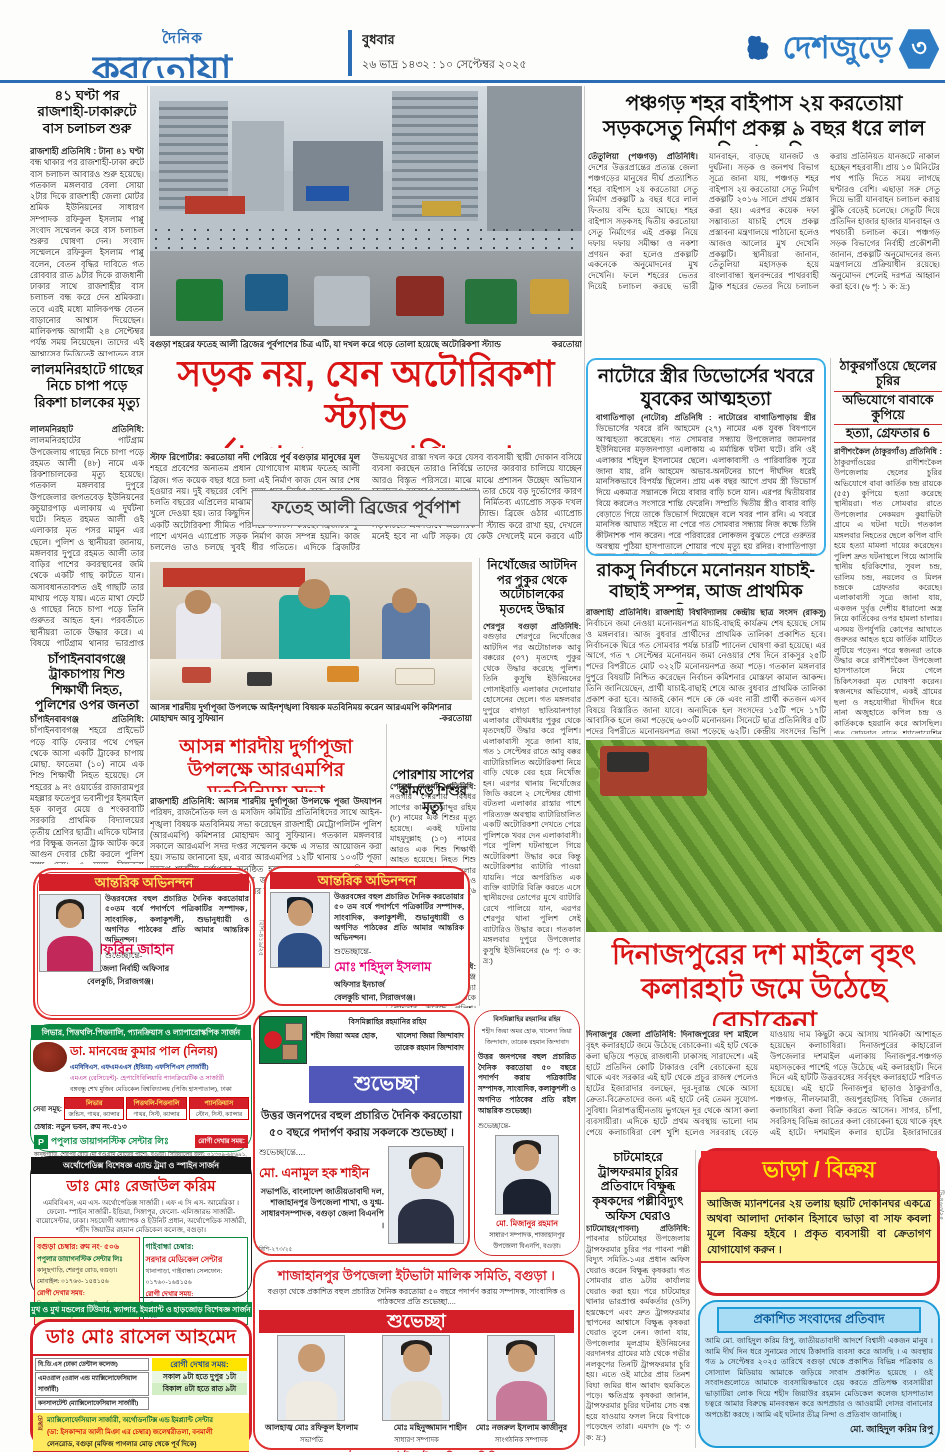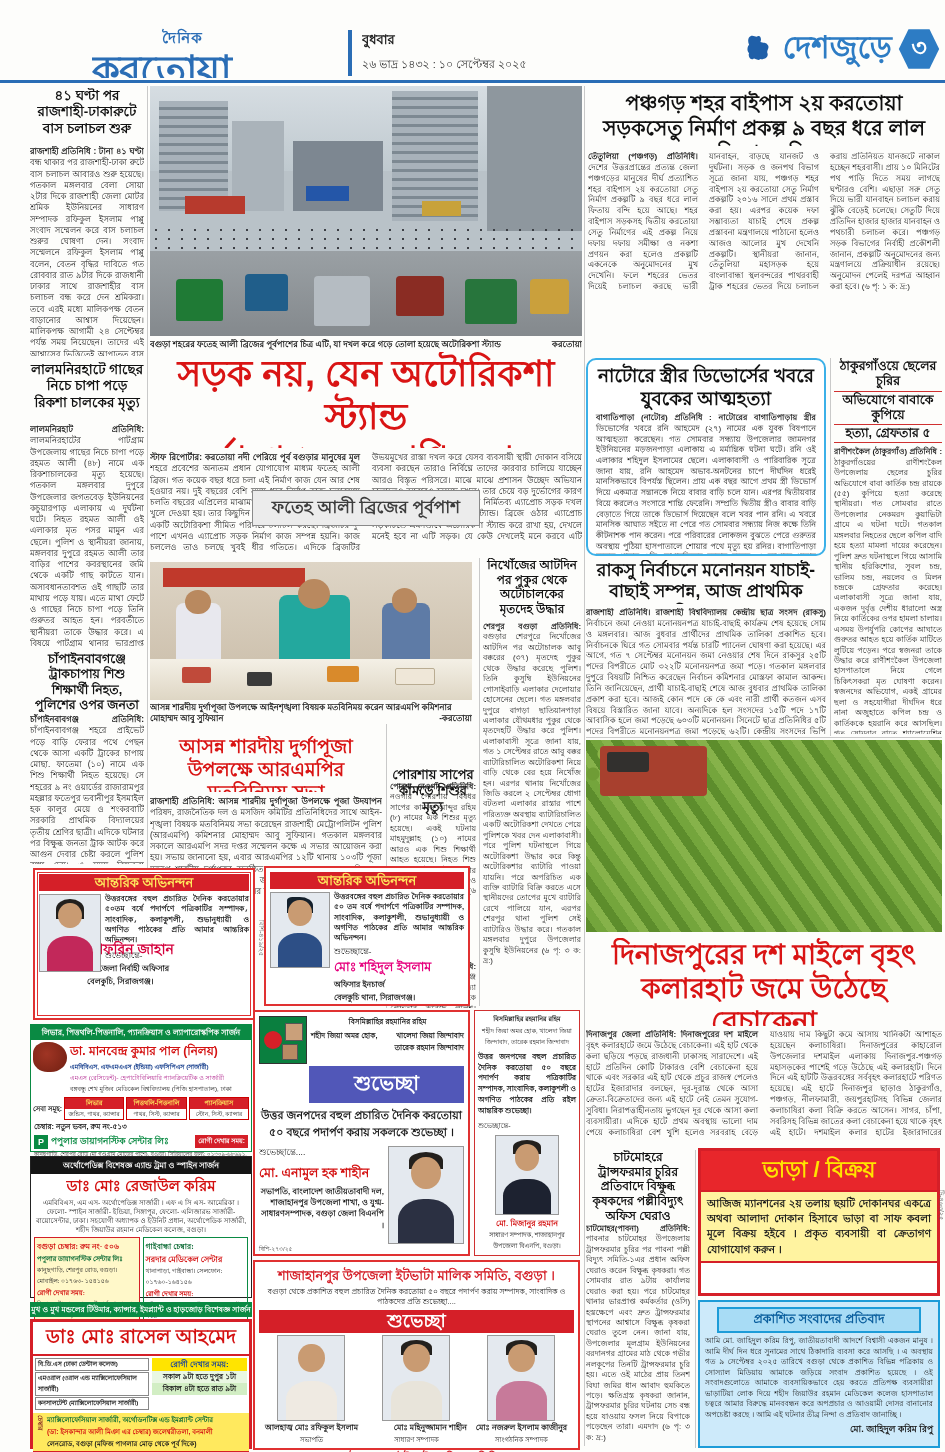--- a/index.html
+++ b/index.html
@@ -50,21 +50,21 @@
      radial-gradient(circle 9px at 7px 34px,#6f9c35 0 6px,transparent 7px),
      repeating-linear-gradient(55deg,#5d8d2c 0 9px,#74a53c 9px 18px,#86b24a 18px 26px);}
   .truck{position:absolute;left:4%;top:3%;width:30%;height:26%;background:#a8402e;border-radius:4px;}
   .truckwin{position:absolute;left:6%;top:12%;width:40%;height:40%;background:#32302e;border-radius:3px;}
   
   .portrait{position:relative;background:#e4e9ef;overflow:hidden;border:1px solid #999;}
   .portrait .hd{position:absolute;left:30%;top:10%;width:40%;height:34%;border-radius:50%;background:#c99b72;}
   .portrait .hr{position:absolute;left:27%;top:5%;width:46%;height:18%;border-radius:50% 50% 0 0;background:#23201d;}
   .portrait .to{position:absolute;left:12%;bottom:-2%;width:76%;height:48%;border-radius:45% 45% 0 0;}
   
-  .adbox{position:absolute;background:#fff;}
+  .adbox{position:absolute;background:#fff;border-radius:19px;}
   .redband{background:#d51f28;color:#ffe95e;font-weight:bold;text-align:center;}
   .vcode{position:absolute;writing-mode:vertical-rl;font-size:6.5px;color:#555;}
   .chip{border:1px solid #888;padding:0 2px;margin-bottom:1px;}
 </style>
 </head>
 <body>
 
 <div class="page">
 
   <div class="abs" style="left:92px;top:26px;width:250px;height:52px;">
@@ -140,21 +140,21 @@
 
   <div class="abs" style="left:586px;top:358px;width:240px;height:198px;border:2px solid #3bb0e8;border-radius:10px;padding:5px 8px;box-sizing:border-box;background:#fff;">
     <div class="hl" style="font-size:18.5px;">নাটোরে স্ত্রীর ডিভোর্সের খবরে যুবকের আত্মহত্যা</div>
     <div class="bt" style="font-size:8px;margin-top:3px;">বাগাতিপাড়া (নাটোর) প্রতিনিধি : নাটোরের বাগাতিপাড়ায় স্ত্রীর ডিভোর্সের খবরে রনি আহমেদ (২৭) নামের এক যুবক বিষপানে আত্মহত্যা করেছেন। গত সোমবার সন্ধ্যায় উপজেলার জামনগর ইউনিয়নের মড়জনপাড়া এলাকায় এ মর্মান্তিক ঘটনা ঘটে। রনি ওই এলাকার শহিদুল ইসলামের ছেলে। এলাকাবাসী ও পারিবারিক সূত্রে জানা যায়, রনি আহমেদ অভাব-অনটনের চাপে দীর্ঘদিন ধরেই মানসিকভাবে বিপর্যস্ত ছিলেন। প্রায় এক বছর আগে প্রথম স্ত্রী ডিভোর্স দিয়ে একমাত্র সন্তানকে নিয়ে বাবার বাড়ি চলে যান। এরপর দ্বিতীয়বার বিয়ে করলেও সংসারে শান্তি ফেরেনি। সম্প্রতি দ্বিতীয় স্ত্রীও বাবার বাড়ি বেড়াতে গিয়ে তাকে ডিভোর্স দিয়েছেন বলে খবর পান রনি। এ খবরে মানসিক আঘাত সইতে না পেরে গত সোমবার সন্ধ্যায় নিজ কক্ষে তিনি কীটনাশক পান করেন। পরে পরিবারের লোকজন বুঝতে পেরে গুরুতর অবস্থায় পুঠিয়া হাসপাতালে শোয়ার পথে মৃত্যু হয় রনির। বাগাতিপাড়া মডেল থানার ওসি মোশারফিজুর রহমান বলেন, এ ব্যাপারে থানায় অপমৃত্যুর মামলা হয়েছে। লাশ ময়নাতদন্তের জন্য মর্গে প্রেরণ করা হয়েছে।</div>
   </div>
 
   <div class="abs" style="left:834px;top:358px;width:108px;height:376px;">
     <div class="hl" style="font-size:12.5px;">
       <div style="border-bottom:1px solid #d03030;padding:1px 0;">ঠাকুরগাঁওয়ে ছেলের চুরির</div>
       <div style="border-bottom:1px solid #d03030;padding:1px 0;">অভিযোগে বাবাকে কুপিয়ে</div>
-      <div style="border-bottom:1px solid #d03030;padding:1px 0;">হত্যা, গ্রেফতার ৫</div>
+      <div style="border-bottom:1px solid #d03030;padding:1px 0;">হত্যা, গ্রেফতার 6</div>
     </div>
     <div class="bt" style="font-size:7.8px;margin-top:4px;height:300px;">রাণীশংকৈল (ঠাকুরগাঁও) প্রতিনিধি : ঠাকুরগাঁওয়ের রাণীশংকৈল উপজেলায় ছেলের চুরির অভিযোগে বাবা কার্তিক চন্দ্র রায়কে (৫৫) কুপিয়ে হত্যা করেছে স্থানীয়রা। গত সোমবার রাতে উপজেলার নেকমরদ কুয়াভিটা গ্রামে এ ঘটনা ঘটে। গতকাল মঙ্গলবার নিহতের ছেলে কপিল বাদি হয়ে হত্যা মামলা দায়ের করেছেন। পুলিশ দ্রুত ঘটনাস্থলে গিয়ে আসামি স্থানীয় হরিকিশোর, সুবল চন্দ্র, ভালিম চন্দ্র, নয়লেব ও মিলন চন্দ্রকে গ্রেফতার করেছে। এলাকাবাসী সূত্রে জানা যায়, একজন দুর্বৃত্ত দেশীয় ধারালো অস্ত্র নিয়ে কার্তিকের ওপর হামলা চালায়। এসময় উপর্যুপরি কোপের আঘাতে গুরুতর আহত হয়ে কার্তিক মাটিতে লুটিয়ে পড়েন। পরে স্বজনরা তাকে উদ্ধার করে রাণীশংকৈল উপজেলা হাসপাতালে নিয়ে গেলে চিকিৎসকরা মৃত ঘোষণা করেন। স্বজনদের অভিযোগ, একই গ্রামের ছলা ও সহযোগীরা দীর্ঘদিন ধরে নানা অজুহাতে কপিল চন্দ্র ও কার্তিককে হয়রানি করে আসছিল। গত সোমবার রাতে শ্যালোমেশিন চুরির অপবাদ নিয়ে পরিকল্পিতভাবে এ ঘটনা ঘটায়। তবে পরিস্থিতি নিয়ন্ত্রণে রাখতে অতিরিক্ত পুলিশ মোতায়েন (৬ পৃ: ৬ ক: দ্র:)</div>
   </div>
 
   <div class="abs hl" style="left:586px;top:560px;width:240px;height:44px;font-size:17.5px;">রাকসু নির্বাচনে মনোনয়ন যাচাই-বাছাই সম্পন্ন, আজ প্রাথমিক তালিকা প্রকাশ</div>
   <div class="abs bt" style="left:586px;top:608px;width:240px;height:128px;font-size:8.1px;">রাজশাহী প্রতিনিধি। রাজশাহী বিশ্ববিদ্যালয় কেন্দ্রীয় ছাত্র সংসদ (রাকসু) নির্বাচনে জমা নেওয়া মনোনয়নপত্র যাচাই-বাছাই কার্যক্রম শেষ হয়েছে সোম ও মঙ্গলবার। আজ বুধবার প্রার্থীদের প্রাথমিক তালিকা প্রকাশিত হবে। নির্বাচনকে ঘিরে গত সোমবার পর্যন্ত চারটি প্যানেল ঘোষণা করা হয়েছে। এর আগে, গত ৭ সেপ্টেম্বর মনোনয়ন জমা নেওয়ার শেষ দিনে রাকসুর ২৫টি পদের বিপরীতে মোট ৩২২টি মনোনয়নপত্র জমা পড়ে। গতকাল মঙ্গলবার দুপুরে বিষয়টি নিশ্চিত করেছেন নির্বাচন কমিশনার মোস্তফা কামাল আকন্দ। তিনি জানিয়েছেন, প্রার্থী যাচাই-বাছাই শেষে আজ বুধবার প্রাথমিক তালিকা প্রকাশ করা হবে। আজই কোন পদে কে কে এবং নারী প্রার্থী কতজন এসব বিষয়ে বিস্তারিত জানা যাবে। অন্যদিকে হল সংসদের ১৫টি পদে ১৭টি আবাসিক হলে জমা পড়েছে ৬০৩টি মনোনয়ন। সিনেটে ছাত্র প্রতিনিধির ৫টি পদের বিপরীতে মনোনয়নপত্র জমা পড়েছে ৬২টি। কেন্দ্রীয় সংসদের ভিপি পদে ২০ জন, জিএস পদে ১৫ জন এবং এজিএস পদে ১৬ জন প্রার্থী মনোনয়ন জমা দিয়েছেন। যাচাই-বাছাই শেষে আগামী ১০ সেপ্টেম্বর প্রাথমিক প্রার্থী তালিকা প্রকাশ (৩ পৃ: ১ ক: দ্র:)</div>
 
   <div class="ph" style="left:150px;top:562px;width:322px;height:138px;">
     <div class="wall"></div>
     <div class="banner-red" style="left:4%;top:4%;width:44%;height:14%;"></div>

